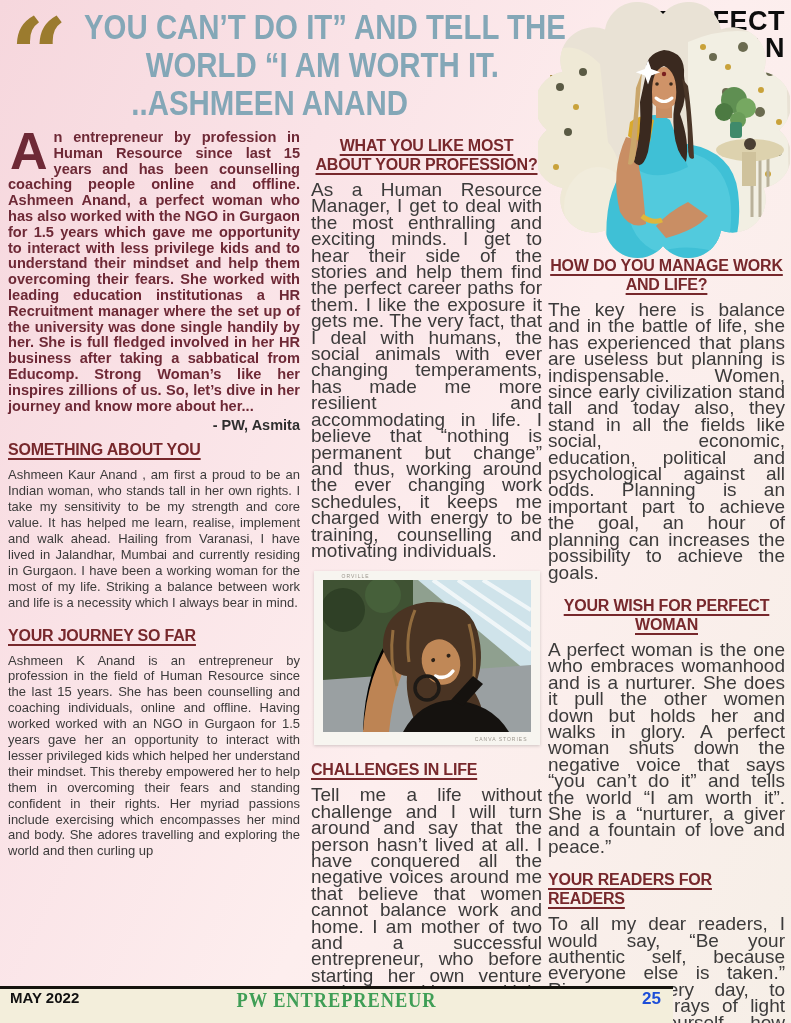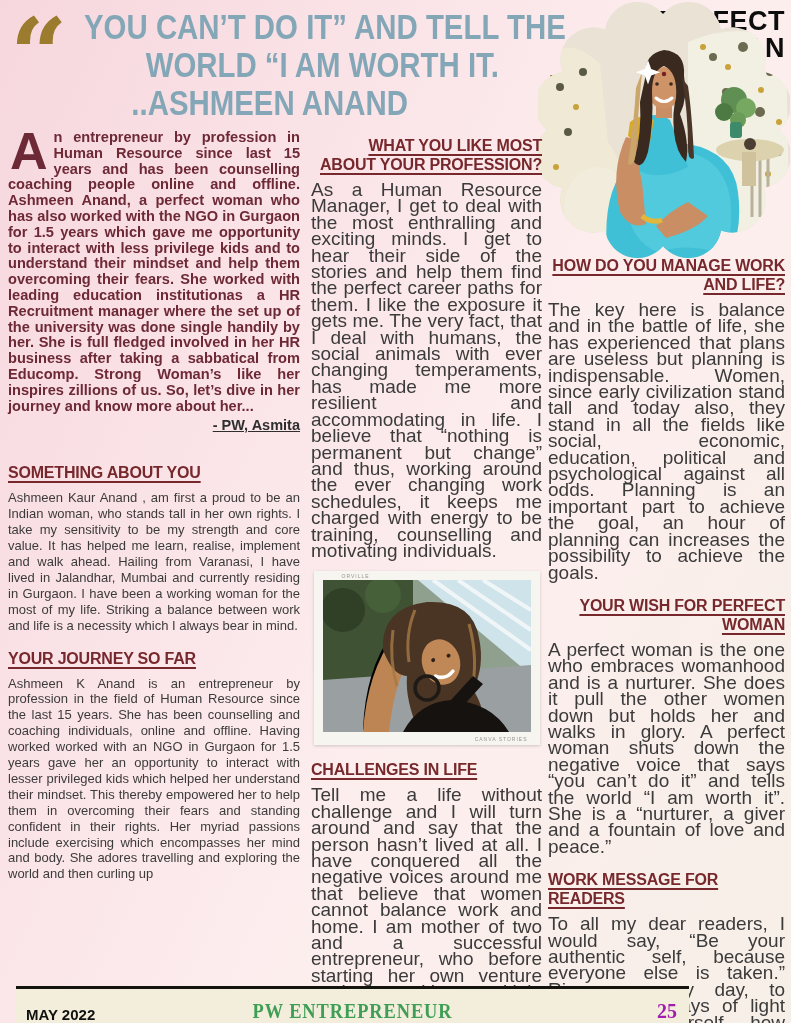--- a/index.html
+++ b/index.html
@@ -27,42 +27,42 @@
   .photo-blob { position:absolute; left:538px; top:2px; width:252px; height:258px; }
   
   .col { position:absolute; text-align:justify; }
   .col1 { left:8px;  top:130px; width:292px; }
   .col2 { left:311px; top:136px; width:231px; }
   .col3 { left:548px; top:256px; width:237px; }
   .intro { color:#6e2936; font-weight:bold; font-size:14.6px; line-height:15.8px; }
   .dropcap { float:left; font-size:52px; line-height:38px; font-weight:800; color:#6e2936;
              margin:2px 6px 0 2px; }
   .byline { text-align:right; font-weight:bold; font-size:14.5px; color:#2e2e2e;
-            text-decoration:underline; margin-top:3px; }
+            margin-top:3px; }
   h3.sec { color:#77282c; font-size:16px; line-height:19px; font-weight:800; letter-spacing:-.2px;
            text-decoration:underline; text-decoration-thickness:2px; text-underline-offset:3px;
            margin:15px 0 8px; text-align:left; }
-  .col3 h3.sec.ctr, .col2 h3.sec.ctr { text-align:right; }
+  .col3 h3.sec.ctr, .col2 h3.sec.ctr { text-align:center; }
   .body { color:#3c3b3b; font-size:13px; line-height:15.9px; }
   .col2 .body, .col3 .body { font-size:19px; line-height:16.4px; }
-  .col1 h3.sec:first-of-type { margin-top:30px; }
+  .col1 h3.sec:first-of-type { margin-top:7px; }
   
   .polaroid { margin:12px auto 2px; width:226px; background:#f7f5f0; padding:9px 9px 13px;
               box-shadow:0 1px 3px rgba(0,0,0,.18); position:relative; }
   .polaroid .cap { position:absolute; font-size:5px; letter-spacing:1px; color:#9a958c; }
   .cap-top { top:2px; left:28px; }
   .cap-bot { bottom:3px; right:12px; }
   .polaroid svg { display:block; width:208px; height:152px; }
   
-  .footer { position:absolute; left:16px; bottom:0; width:673px; height:37px; background:#f3eedb;
-            border-top:3px solid #15130d; display:flex; align-items:flex-end; }
+  .footer { position:absolute; left:0; bottom:0; width:673px; height:37px; background:#f3eedb;
+            border-top:3px solid #15130d; display:flex; align-items:flex-start; }
   .f-issue { position:absolute; left:10px; font-weight:bold; font-size:15px; color:#111; }
   .f-mag { width:100%; text-align:center; font-family:"Liberation Serif", serif; font-weight:bold;
            font-size:20px; color:#3f9e56; letter-spacing:1px; transform:scaleX(.92); }
-  .f-page { position:absolute; right:12px; font-weight:bold; font-size:20px; color:#a21caf;font-family:Liberation Serif, serif; }
+  .f-page { position:absolute; right:12px; font-weight:bold; font-size:17px; color:#1d4ed8; }
 </style>
 </head>
 <body>
 
 <div class="page">
 
   <div class="headline">
     <div class="hl-row1">
       <span class="q q-open">“</span>
       <span class="hl-line">YOU CAN’T DO IT” AND TELL THE</span>
@@ -239,21 +239,21 @@
     <p class="body">Tell me a life without challenge and I will turn around and say that the person hasn’t lived at all. I have conquered all the negative voices around me that believe that women cannot balance work and home. I am mother of two and a successful entrepreneur, who before starting her own venture worked with multiple organisations. Every stumbling rock in my profession is it work place politics or a misconception, I stood my ground when right and humbled when I was wrong. I guess this strength has helped me empower many women who are shut down by the society.</p>
   </div>
 
   <div class="col col3">
     <h3 class="sec ctr" style="margin-top:0">HOW DO YOU MANAGE WORK AND LIFE?</h3>
     <p class="body">The key here is balance and in the battle of life, she has experienced that plans are useless but planning is indispensable. Women, since early civilization stand tall and today also, they stand in all the fields like social, economic, education, political and psychological against all odds. Planning is an important part to achieve the goal, an hour of planning can increases the possibility to achieve the goals.</p>
 
     <h3 class="sec ctr">YOUR WISH FOR PERFECT WOMAN</h3>
     <p class="body">A perfect woman is the one who embraces womanhood and is a nurturer. She does it pull the other women down but holds her and walks in glory. A perfect woman shuts down the negative voice that says “you can’t do it” and tells the world “I am worth it”. She is a “nurturer, a giver and a fountain of love and peace.”</p>
 
-    <h3 class="sec">WORK MESSAGE FOR READERS</h3>
+    <h3 class="sec">YOUR READERS FOR READERS</h3>
     <p class="body">To all my dear readers, I would say, “Be your authentic self, because everyone else is taken.” Rise up every day, to welcome the rays of light and tell yourself how beautiful you are inside out. Believe in the little voice within you and March ahead to realise your goals, empowering women on the way. Honour your own needs. Work, exercise, party, play around, and do not kill the child inside you.</p>
   </div>
 
   <div class="footer">
     <span class="f-issue">MAY 2022</span>
     <span class="f-mag">PW ENTREPRENEUR</span>
     <span class="f-page">25</span>
   </div>
 
 </div>

